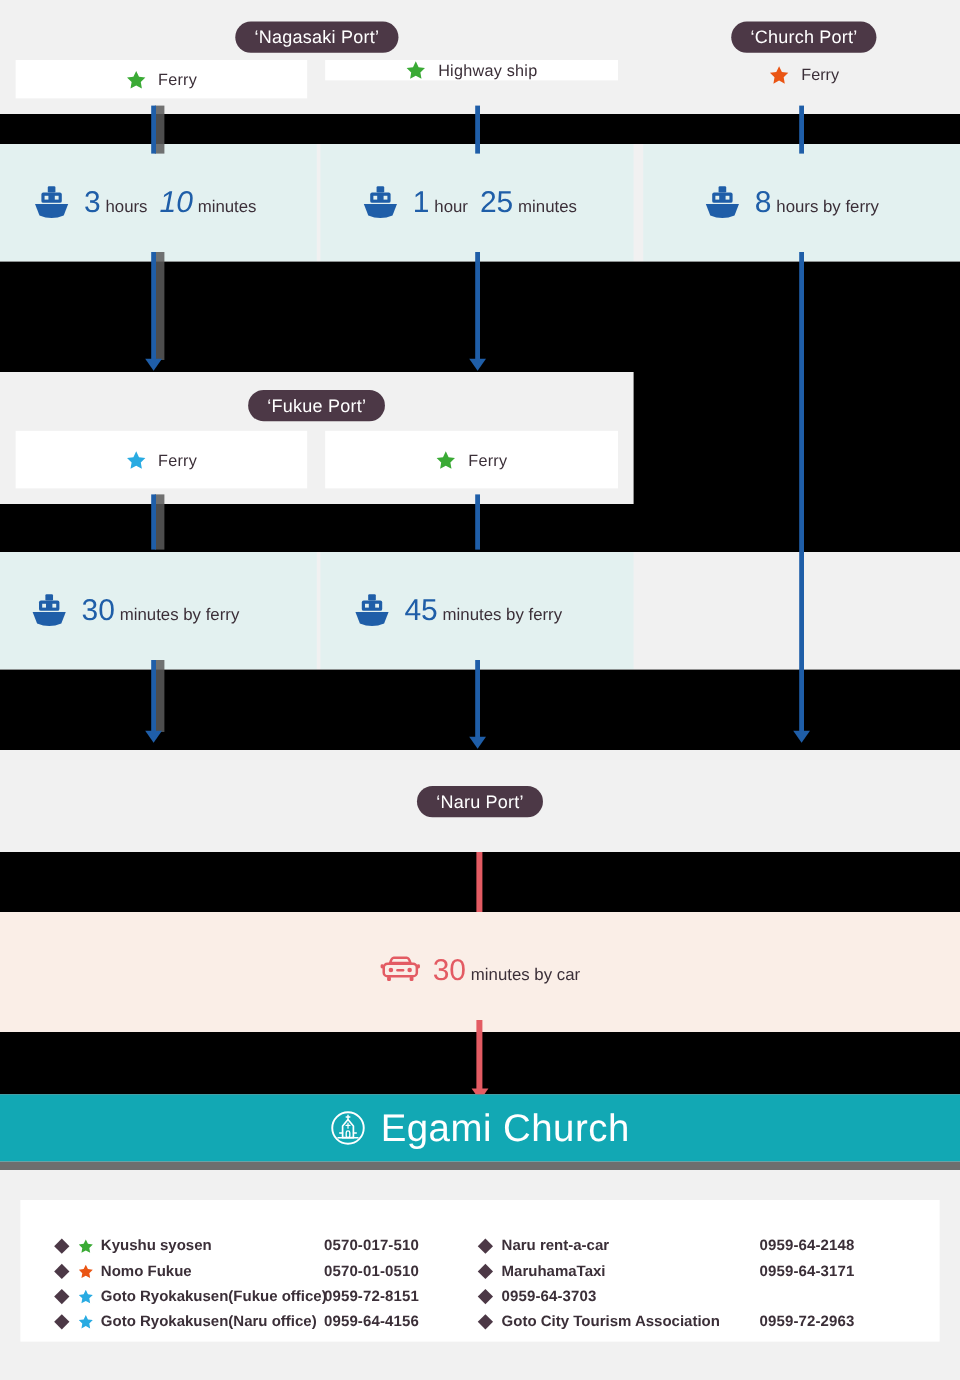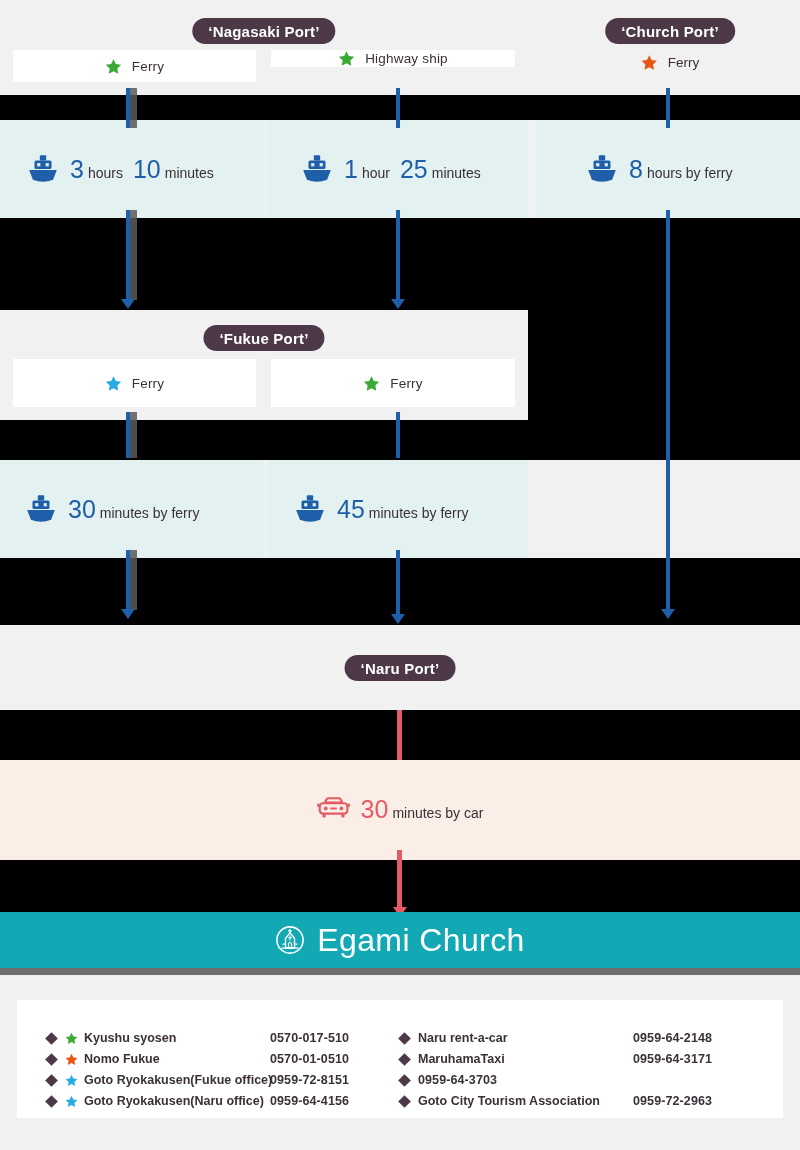--- a/index.html
+++ b/index.html
@@ -22,21 +22,21 @@
   .bg-teal-l{background:#e3f1f0;}
   .bg-peach{background:#faeee7;}
 
   
   .port-pill{
     position:absolute;
     background:#4c3846;
     color:#ffffff;
     border-radius:13px;
     font-size:15px;
-    font-weight:bold;
+    font-weight:normal;
     letter-spacing:.2px;
     padding:5px 16px 4px;
     white-space:nowrap;
     transform:translateX(-50%);
     text-align:center;
     line-height:1.15;
   }
 
   
   .opt-box{
@@ -265,21 +265,21 @@
         <rect x="13" y="3" width="6" height="5" rx="1" fill="#1f5ea8"></rect>
         <rect x="8" y="8" width="16" height="8" rx="1.5" fill="#1f5ea8"></rect>
         <rect x="10.5" y="10.5" width="3" height="3" fill="#e3f1f0"></rect>
         <rect x="18.5" y="10.5" width="3" height="3" fill="#e3f1f0"></rect>
         <path d="M3 17 H29 L25.5 26 Q16 30 6.5 26 Z" fill="#1f5ea8"></path>
       </svg>
     </span>
     <span class="txt">
       <span class="num">3</span>
       <span class="unit">hours</span>
-      <span class="num" style="margin-left:6px;">10</span>
+      <span class="num" style="margin-left:6px;font-style:italic;">10</span>
       <span class="unit">minutes</span>
     </span>
   </div>
 
   <div class="dur" style="left:300px;top:152px;">
     <span class="boat">
       <svg viewBox="0 0 32 32">
         <rect x="13" y="3" width="6" height="5" rx="1" fill="#1f5ea8"></rect>
         <rect x="8" y="8" width="16" height="8" rx="1.5" fill="#1f5ea8"></rect>
         <rect x="10.5" y="10.5" width="3" height="3" fill="#e3f1f0"></rect>

